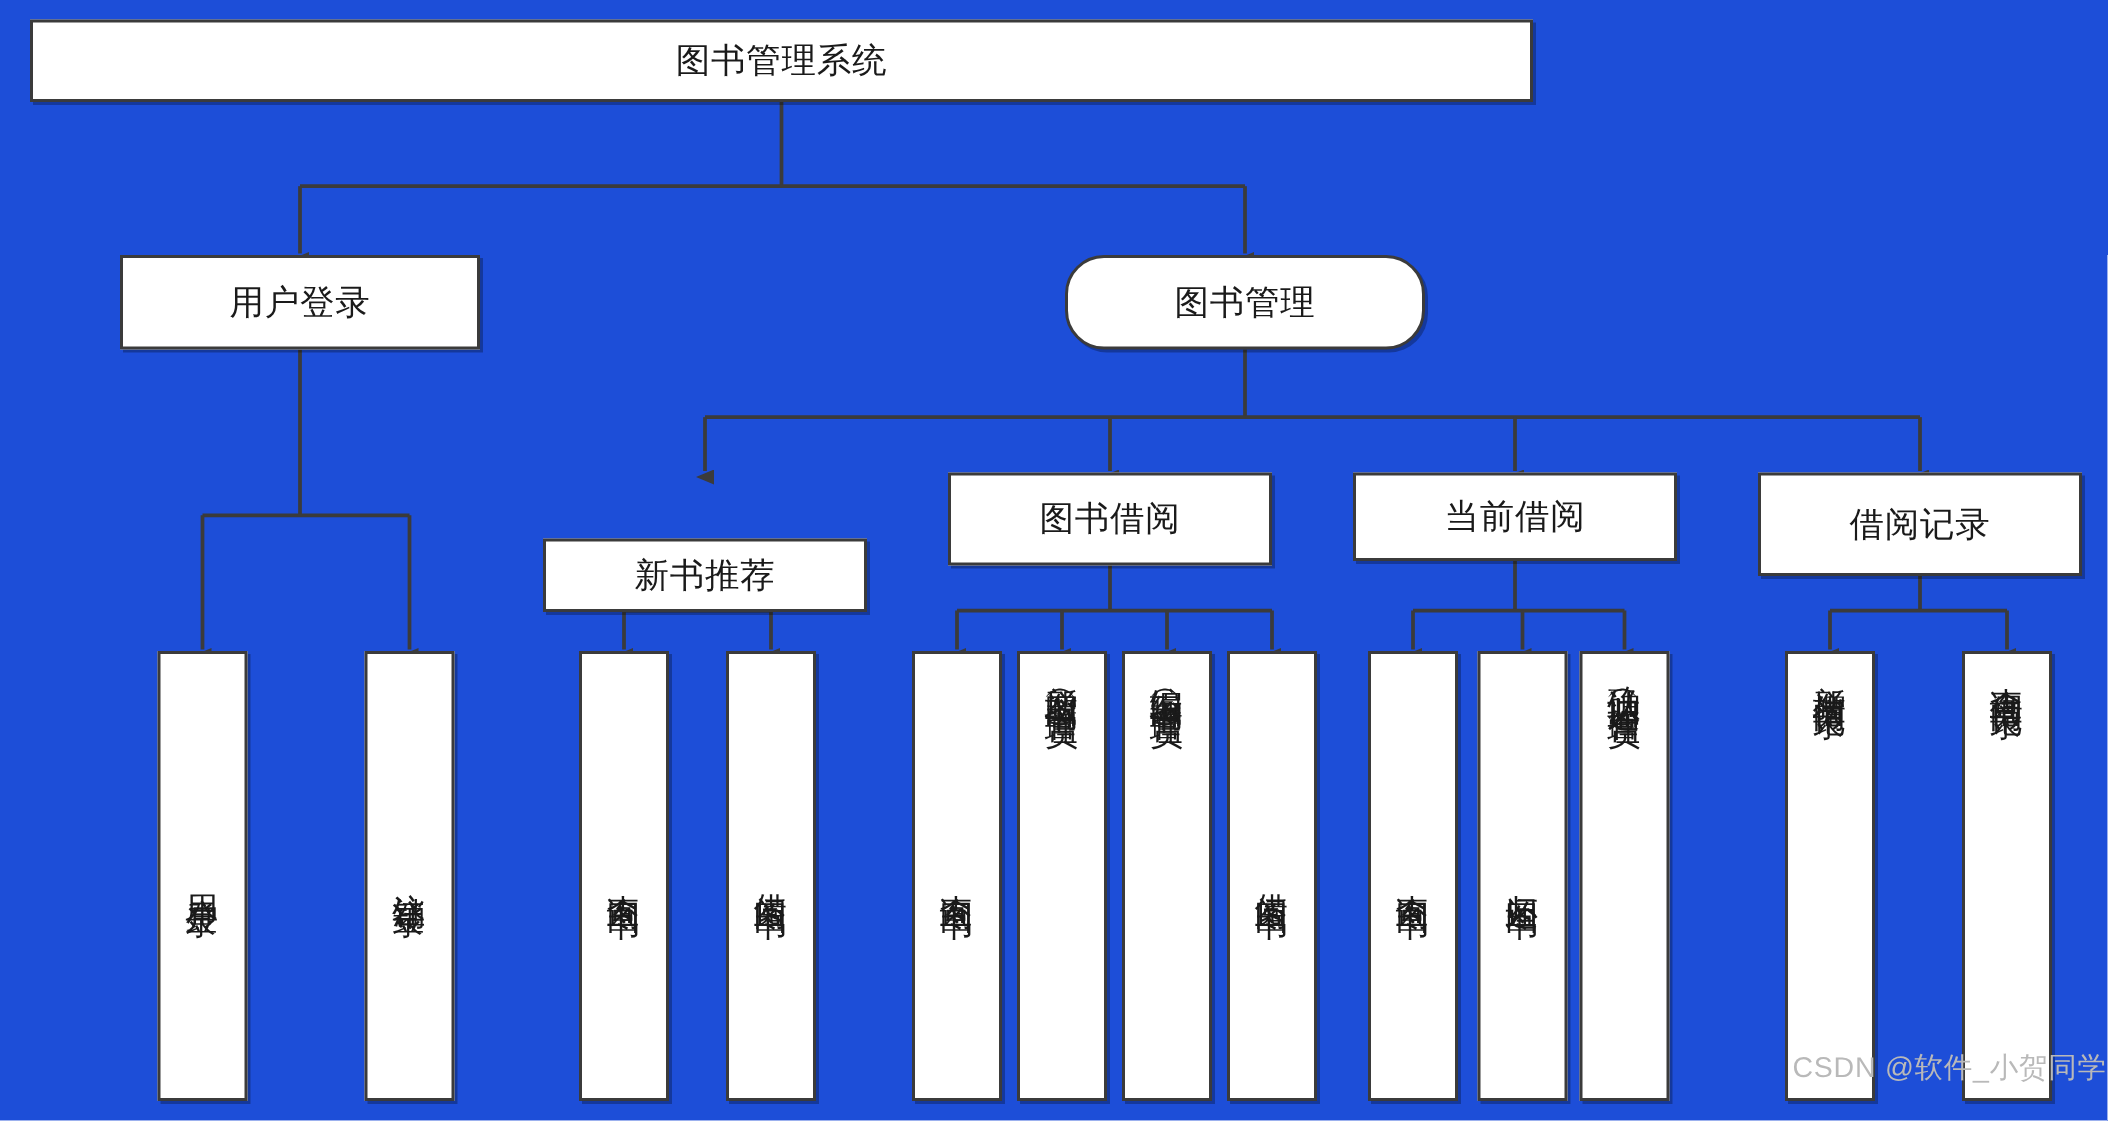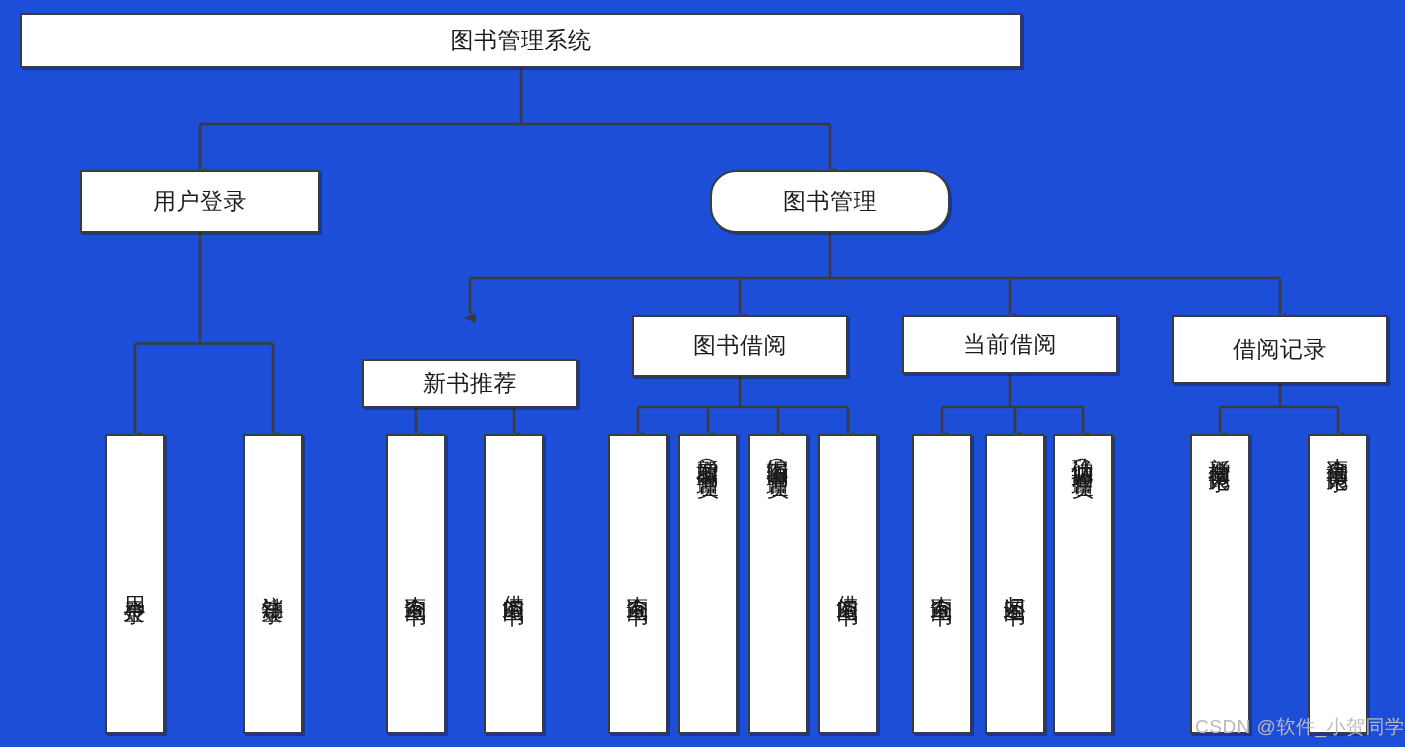--- a/index.html
+++ b/index.html
@@ -184,14 +184,14 @@
         <span class="label">确认归还（管理员）</span>
       </div>
       <div class="node vert" style="left: 1190px; top: 434px; width: 60px; height: 300px;">
         <span class="label">新增借阅记录</span>
       </div>
       <div class="node vert" style="left: 1308px; top: 434px; width: 60px; height: 300px;">
         <span class="label">查询借阅记录</span>
       </div>
     </div>
 
-  <div class="watermark" style="left: 1195px; top: 714px;">CSDN @软件_小贺同学</div>
+  <div class="watermark" style="left: 1195px; top: 699px;">CSDN @软件_小贺同学</div>
 </div>
 
 </body></html>

